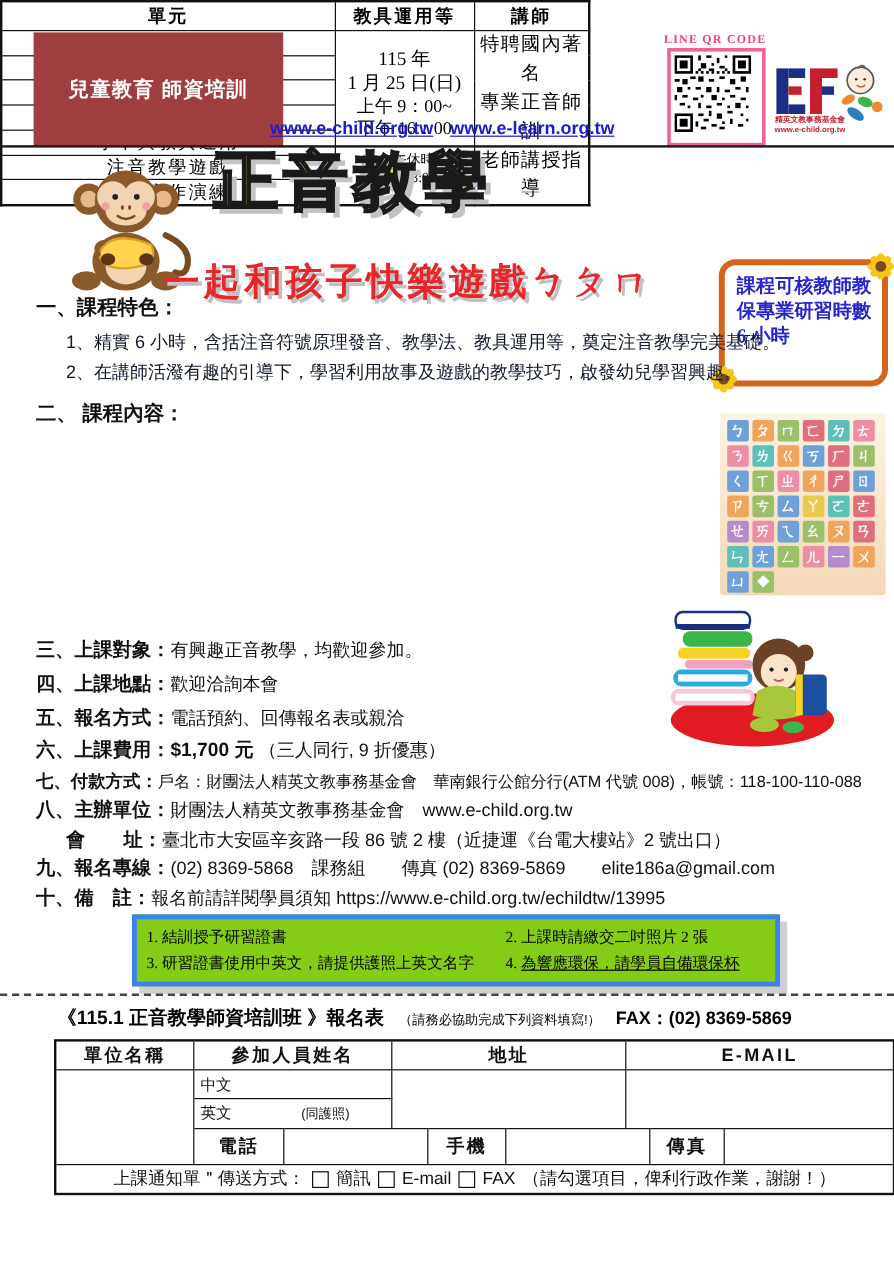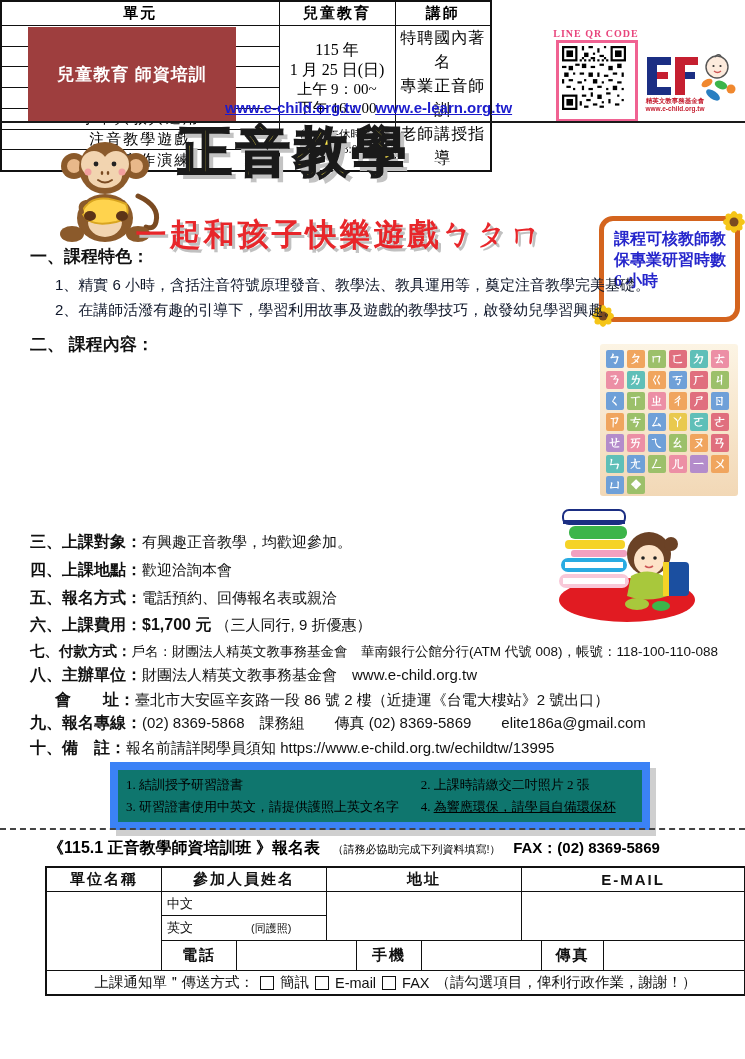--- a/index.html
+++ b/index.html
@@ -54,21 +54,21 @@
   
   .bogrid{left:600px;top:344px;width:138px;height:152px;background:linear-gradient(#fcf4e4,#f2d8b6);
     border-radius:3px;display:grid;grid-template-columns:repeat(6,18px);grid-auto-rows:18px;gap:3px;
     padding:6px 0 0 6px;box-sizing:border-box;}
   .tile{display:flex;align-items:center;justify-content:center;color:#fff;font-weight:bold;font-size:13px;
     border-radius:2px;font-family:"Liberation Serif","DejaVu Serif",serif;}
   .tb{background:#6fa0d8}.to{background:#f0a55e}.tg{background:#9cc06a}.tp{background:#ec8fa5}
   .tt{background:#5fbfb8}.tr{background:#e06f7e}.ty{background:#e9c94e}.tv{background:#b48ccb}
 
   
-  .notes{left:110px;top:762px;width:540px;border:8px solid #3b82f6;background:#0f766e;
+  .notes{left:110px;top:762px;width:540px;border:4px solid #3b82f6;background:#84cc16;
     box-shadow:6px 6px 0 #cfcfcf;padding:6px 8px;box-sizing:border-box;
     display:grid;grid-template-columns:58% 42%;row-gap:4px;
     font-family:"Liberation Serif","DejaVu Serif",serif;font-size:13px;}
   .note-underline{text-decoration:underline;}
 
   .dashline{left:0;top:828px;width:745px;border-top:2px dashed #444;}
 
   
   .form-title{left:48px;top:838px;width:680px;font-size:15px;white-space:nowrap;}
   .ft-main{font-weight:bold;font-size:16px;}
@@ -277,21 +277,21 @@
 
   <table class="ctable">
     <colgroup>
         <col style="width:278px">
         <col style="width:116px">
         <col style="width:96px">
       </colgroup>
     <tbody>
         <tr>
       <th>單元</th>
-      <th>兒童教育</th>
+      <th>教具運用等</th>
       <th>講師</th>
     </tr>
     <tr>
       <td class="unit">注音符號原理與發音</td>
       <td rowspan="7" class="cdate">
         <div class="big">115 年</div>
         <div class="big">1 月 25 日(日)</div>
         <div>上午 9：00~</div>
         <div>下午 16：00</div>
         <div style="height:10px;"></div>

